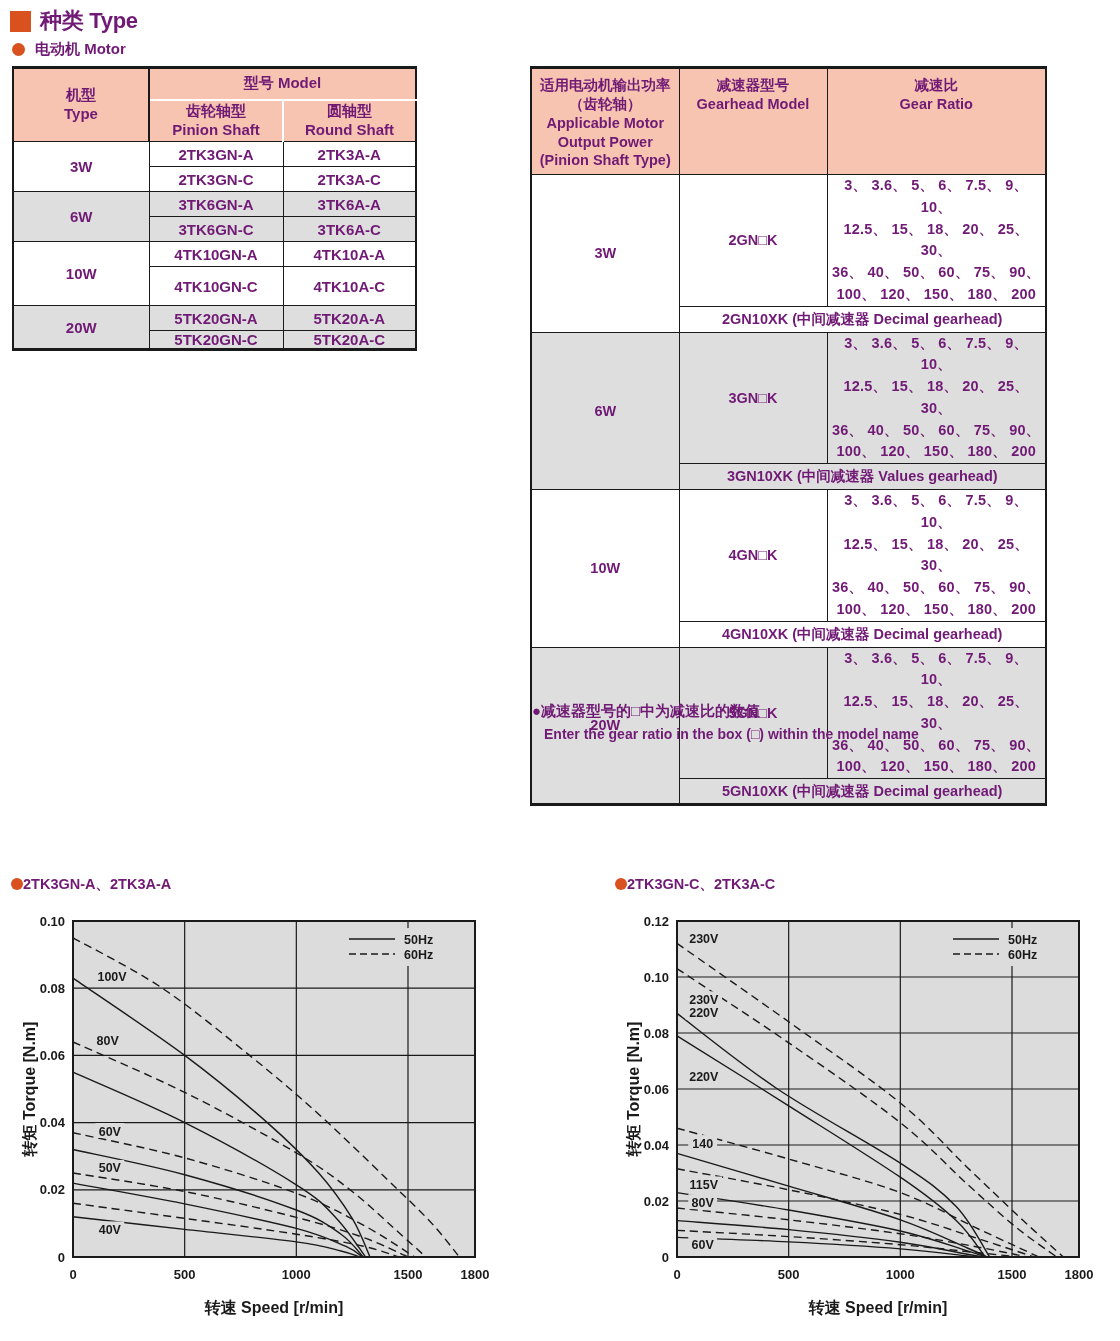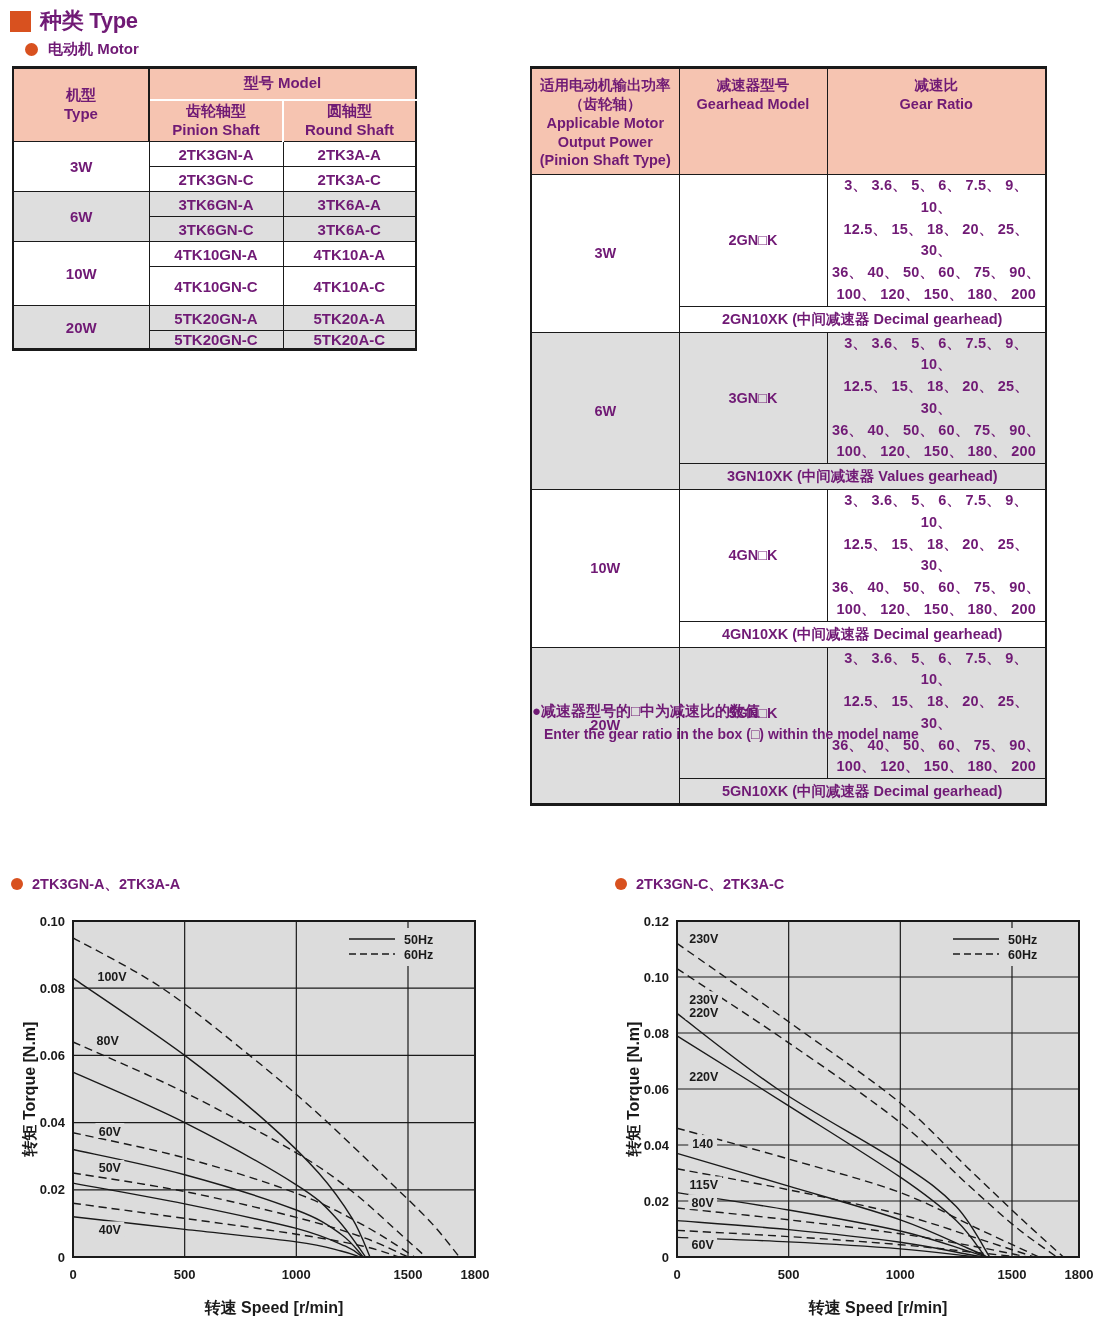--- a/index.html
+++ b/index.html
@@ -29,36 +29,36 @@
   #gear-table{width:515px;border:3px solid #1a1a1a;border-left-width:2px;border-right-width:2px;}
   #gear-table th{background:#f6c4b1;border:1.5px solid #1a1a1a;font-size:14.5px;line-height:1.3;vertical-align:top;padding-top:7px;}
   #gear-table td{border:1.5px solid #1a1a1a;font-size:14.5px;}
   #gear-table td.ratio-cell{line-height:1.5;letter-spacing:0.2px;}
   #gear-table tr.shade td{background:#dedede;}
   
   .note-cn{font-size:15px;font-weight:bold;}
   .note-en{font-size:14px;font-weight:bold;}
   
   .chart-block{width:492px;}
-  .chart-title{display:flex;align-items:center;gap:9px;height:20px;margin-bottom:10px;}
+  .chart-title{display:flex;align-items:center;height:20px;margin-bottom:10px;}
   .chart-title .bullet-dot{width:12px;height:12px;}
   .chart-title-text{font-size:14.5px;font-weight:bold;white-space:nowrap;}
   svg text{font-family:"Liberation Sans","DejaVu Sans",sans-serif;font-weight:bold;fill:#1a1a1a;}
 </style>
 </head>
 <body>
 
 <div id="page">
 
   <div class="sec-header abs" style="left:10px;top:6px;">
     <span class="sec-square"></span>
     <span class="sec-title">种类 Type</span>
   </div>
 
-  <div class="bullet-row abs" style="left:25px;top:40px;">
+  <div class="bullet-row abs" style="left:12px;top:40px;">
     <span class="bullet-dot"></span>
     <span class="bullet-label">电动机 Motor</span>
   </div>
 
   <table id="motor-table" class="abs" style="left:12px;top:66px;">
     <colgroup>
         <col style="width:136px">
         <col style="width:134px">
         <col style="width:133px">
       </colgroup>

